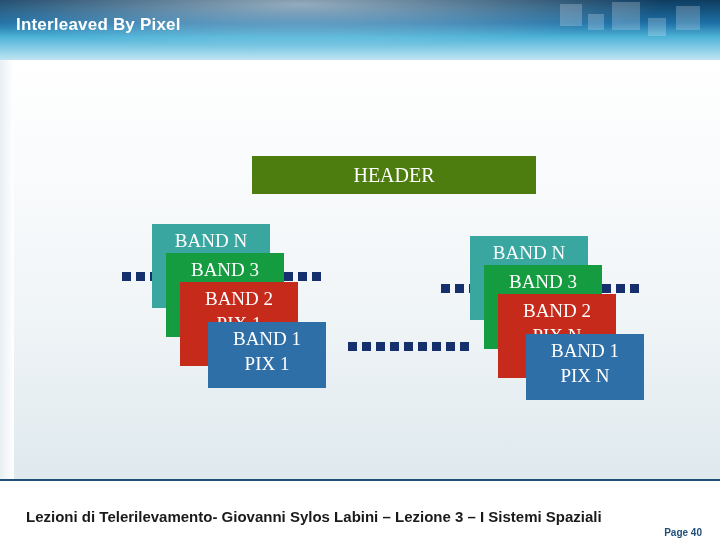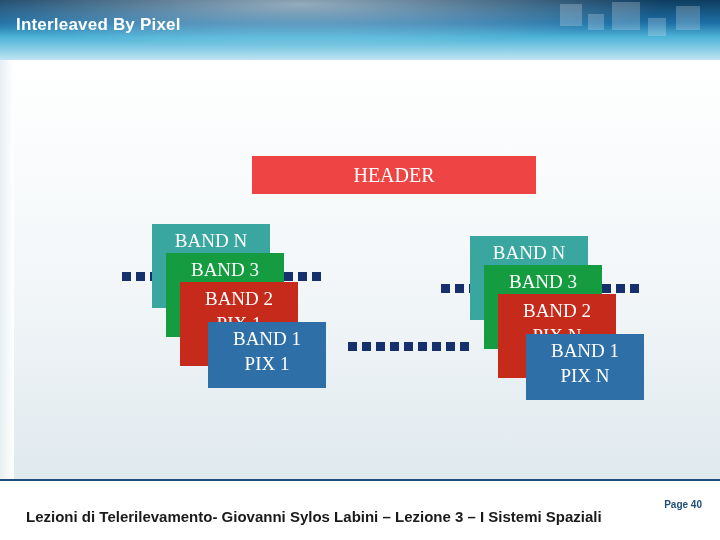--- a/index.html
+++ b/index.html
@@ -85,34 +85,34 @@
     position: absolute;
     left: 26px;
     top: 508px;
     font-size: 15px;
     font-weight: bold;
     color: #1a1a1a;
   }
   .page-num {
     position: absolute;
     right: 18px;
-    top: 499px;
+    top: 527px;
     font-size: 10px;
     font-weight: bold;
     color: #1f4e79;
   }
 
   
   .header-box {
     position: absolute;
     left: 252px;
     top: 156px;
     width: 284px;
     height: 38px;
-    background: #ef4444;
+    background: #4d7c0f;
     display: flex;
     align-items: center;
     justify-content: center;
     font-family: "Liberation Serif", serif;
     font-size: 20px;
     color: #ffffff;
   }
 
   .blk {
     position: absolute;

